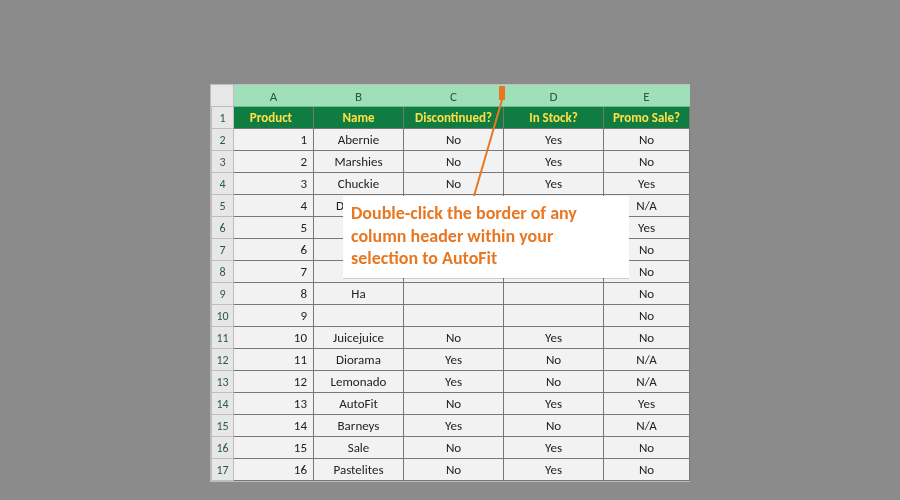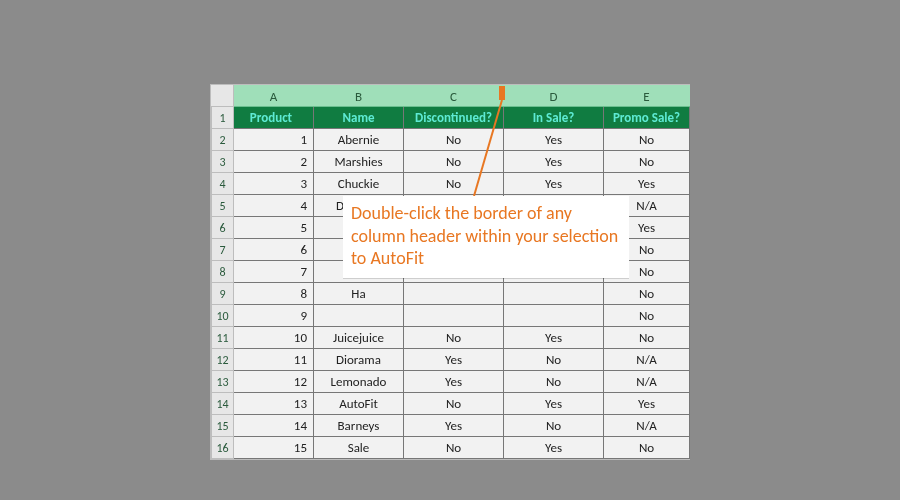--- a/index.html
+++ b/index.html
@@ -62,21 +62,21 @@
     border: 1px solid #777;
     background: #f2f2f2;
     text-align: center;
     overflow: hidden;
     white-space: nowrap;
   }
   
   tr.data-header td.cell,
   tr.data-header td.colA {
     background: #107c41;
-    color: #5eead4;
+    color: #fde047;
     font-weight: 700;
     font-size: 13px;
     text-align: center;
   }
   td.colA {
     height: 19px;
     font-size: 13px;
     color: #222;
     border: 1px solid #777;
     background: #f2f2f2;
@@ -88,21 +88,21 @@
   
   .callout {
     position: absolute;
     left: 343px;
     top: 196px;
     width: 270px;
     padding: 6px 8px 8px 8px;
     background: #ffffff;
     color: #e87722;
     font-size: 18px;
-    font-weight: 400;
+    font-weight: 700;
     line-height: 1.25;
     box-shadow: 0 1px 0 rgba(0,0,0,.15);
     z-index: 5;
   }
   
   .leader {
     position: absolute;
     z-index: 4;
     pointer-events: none;
   }
@@ -142,21 +142,21 @@
           <th class="col-head">D</th>
           <th class="col-head">E</th>
         </tr>
       </thead>
       <tbody>
         <tr class="data-header">
           <td class="row-head">1</td>
           <td class="colA">Product</td>
           <td class="cell">Name</td>
           <td class="cell">Discontinued?</td>
-          <td class="cell">In Sale?</td>
+          <td class="cell">In Stock?</td>
           <td class="cell">Promo Sale?</td>
         </tr>
         <tr>
           <td class="row-head">2</td>
           <td class="colA">1</td>
           <td class="cell">Abernie</td>
           <td class="cell">No</td>
           <td class="cell">Yes</td>
           <td class="cell">No</td>
         </tr>
@@ -265,20 +265,28 @@
           <td class="cell">N/A</td>
         </tr>
         <tr>
           <td class="row-head">16</td>
           <td class="colA">15</td>
           <td class="cell">Sale</td>
           <td class="cell">No</td>
           <td class="cell">Yes</td>
           <td class="cell">No</td>
         </tr>
+        <tr>
+          <td class="row-head">17</td>
+          <td class="colA">16</td>
+          <td class="cell">Pastelites</td>
+          <td class="cell">No</td>
+          <td class="cell">Yes</td>
+          <td class="cell">No</td>
+        </tr>
       </tbody>
     </table>
 </div>
 
 <div class="border-marker" id="border-marker" style="left: 499px;"></div>
 
 <svg class="leader" id="leader" width="900" height="500">
   <line id="leader-line" x1="502" y1="100" x2="474" y2="196"></line>
 </svg>
 

